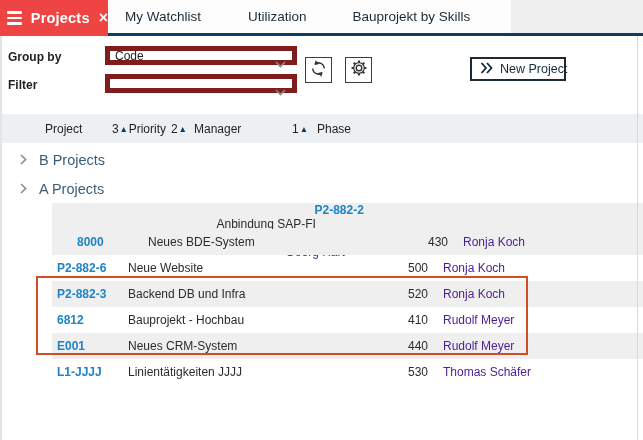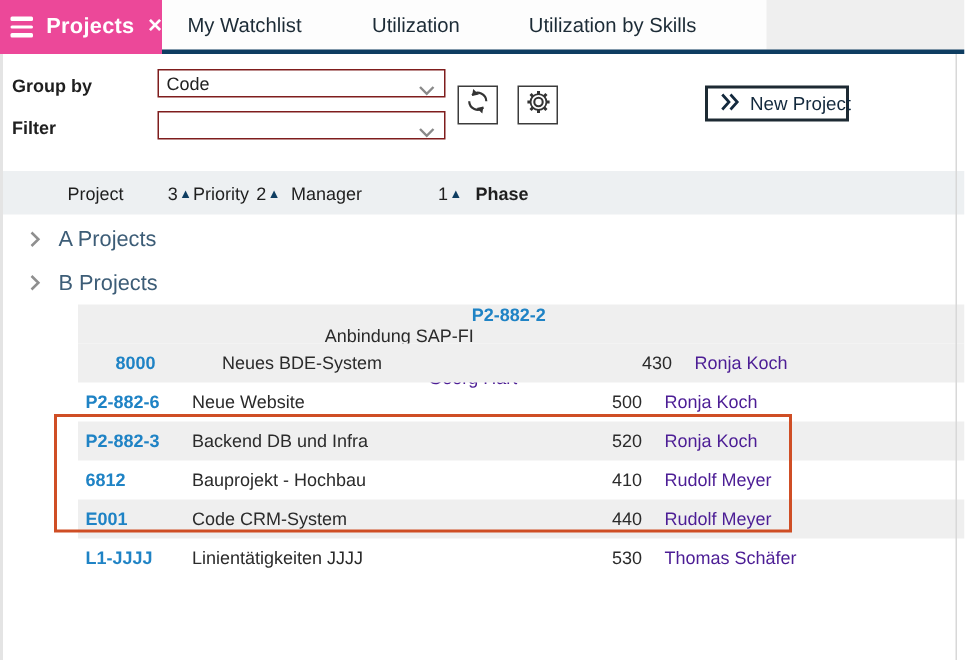--- a/index.html
+++ b/index.html
@@ -6,40 +6,40 @@
   body{
     width:643px;height:440px;overflow:hidden;position:relative;
     font-family:"Liberation Sans",sans-serif;background:#fff;
     -webkit-font-smoothing:antialiased;
   }
   
   .tabbar{position:relative;height:36px;background:#efefef;}
   .tabbar .white-zone{position:absolute;left:0;top:0;width:511px;height:33px;background:#fdfdfd;}
   .tabbar .navy-underline{position:absolute;left:0;bottom:0;width:100%;height:3px;background:#0e3d61;}
   .active-tab{
-    position:absolute;left:0;top:0;width:108px;height:36px;background:#ec4899;
+    position:absolute;left:0;top:0;width:108px;height:36px;background:#ef4444;
     color:#fff;display:flex;align-items:center;box-sizing:border-box;padding-left:7px;z-index:2;
   }
   .hamburger{display:flex;flex-direction:column;gap:3px;width:17px;cursor:pointer;}
   .hamburger span{display:block;height:2.4px;background:#fff;border-radius:1px;}
   .active-tab .t-label{margin-left:9px;font-size:14.5px;font-weight:700;letter-spacing:.2px;}
   .active-tab .t-close{margin-left:9px;font-size:16px;font-weight:700;line-height:1;cursor:pointer;}
   .tab-items{position:absolute;left:117px;top:0;height:33px;display:flex;align-items:center;z-index:1;}
   .tab{font-size:13.5px;color:#1c2b36;cursor:pointer;white-space:nowrap;}
   .tab.t1{margin-left:8px;}
   .tab.t2{margin-left:47px;}
   .tab.t3{margin-left:46px;}
   
   .toolbar{position:relative;height:78px;background:#fff;}
   .tb-label{position:absolute;font-size:12px;font-weight:700;color:#1f1f1f;}
   .lbl-groupby{left:8px;top:14px;}
   .lbl-filter{left:8px;top:42px;}
   .fake-select{
     position:absolute;left:105px;width:192px;height:19px;box-sizing:border-box;
-    border:1px solid #7f1d1d;background:#fff;display:flex;align-items:center;
+    border:5px solid #7f1d1d;background:#fff;display:flex;align-items:center;
     font-size:12px;color:#222;padding-left:5px;cursor:pointer;
   }
   .sel-groupby{top:10px;}
   .sel-filter{top:38px;}
   .fake-select .sel-caret{position:absolute;right:6px;top:6px;}
   .icon-btn{
     position:absolute;top:21px;width:27px;height:26px;box-sizing:border-box;
     border:1px solid #3c3c3c;background:#fff;display:flex;align-items:center;justify-content:center;cursor:pointer;
   }
   .btn-refresh{left:305px;}
@@ -57,21 +57,21 @@
   .h-sp{width:45px;}
   .h-project{width:65px;}
   .h-sort{width:18px;text-align:right;white-space:nowrap;cursor:pointer;}
   .h-sort i{font-style:normal;color:#1f1f1f;}
   .h-sort b{color:#0e3d61;font-size:8.5px;font-weight:400;position:relative;top:-1px;margin-left:1px;}
   .h-name{width:259px;}
   .h-prio{width:38px;text-align:right;}
   .h-sort.after-prio{margin-left:3px;}
   .h-mgr{margin-left:7px;width:98px;}
   .h-sort.after-mgr{width:16px;}
-  .h-phase{margin-left:9px;font-weight:bold;}
+  .h-phase{margin-left:9px;}
   .h-label{cursor:pointer;}
   
   .tbody{padding-top:2px;}
   .grow{display:flex;align-items:center;height:29px;cursor:pointer;}
   .gchev{width:11px;margin-left:20px;display:flex;align-items:center;}
   .glabel{margin-left:8px;font-size:14.5px;color:#3d5d77;}
   .prow{display:flex;height:26px;font-size:12px;cursor:pointer;}
   .indent{width:52px;position:relative;background:#fff;}
   .indent .tchev{position:absolute;right:2px;top:8px;}
   .rowbg{flex:1;display:flex;align-items:center;}
@@ -98,21 +98,21 @@
         <span></span>
         <span></span>
         <span></span>
       </span>
     <span class="t-label">Projects</span>
     <span class="t-close">×</span>
   </div>
   <div class="tab-items">
     <span class="tab t1">My Watchlist</span>
     <span class="tab t2">Utilization</span>
-    <span class="tab t3">Utilization by Skills</span>
+    <span class="tab t3">Bauprojekt by Skills</span>
   </div>
   <div class="navy-underline"></div>
 </div>
 
 <div class="toolbar">
   <span class="tb-label lbl-groupby">Group by</span>
   <div class="fake-select sel-groupby">
     <span>Code</span>
     <span class="sel-caret">
       <svg width="11" height="7" viewBox="0 0 11 7" fill="none" stroke="#8a8a8a" stroke-width="1.6">
@@ -180,29 +180,29 @@
   <span class="h-label h-phase">Phase</span>
 </div>
 
 <div class="tbody">
     <div class="grow">
       <span class="gchev">
         <svg width="7" height="11" viewBox="0 0 7 11" fill="none" stroke="#8f8f8f" stroke-width="1.7">
           <path d="M1 1 L5.6 5.5 L1 10"></path>
         </svg>
       </span>
-      <span class="glabel">A Projects</span>
+      <span class="glabel">B Projects</span>
     </div>
     <div class="grow">
       <span class="gchev">
         <svg width="7" height="11" viewBox="0 0 7 11" fill="none" stroke="#8f8f8f" stroke-width="1.7">
           <path d="M1 1 L5.6 5.5 L1 10"></path>
         </svg>
       </span>
-      <span class="glabel">B Projects</span>
+      <span class="glabel">A Projects</span>
     </div>
     <div class="prow">
       <div class="indent"></div>
       <div class="rowbg" style="background: rgb(239, 239, 239); flex-direction: column;">
         <span class="c-code">P2-882-2</span>
         <span class="c-name">Anbindung SAP-FI</span>
         <span class="c-prio">510</span>
         <span class="c-mgr">Georg Hart</span>
         <span class="c-phase"></span>
       </div>
@@ -244,21 +244,21 @@
         <span class="c-name">Bauprojekt - Hochbau</span>
         <span class="c-prio">410</span>
         <span class="c-mgr">Rudolf Meyer</span>
         <span class="c-phase"></span>
       </div>
     </div>
     <div class="prow">
       <div class="indent"></div>
       <div class="rowbg" style="background: rgb(239, 239, 239);">
         <span class="c-code">E001</span>
-        <span class="c-name">Code CRM-System</span>
+        <span class="c-name">Neues CRM-System</span>
         <span class="c-prio">440</span>
         <span class="c-mgr">Rudolf Meyer</span>
         <span class="c-phase"></span>
       </div>
     </div>
     <div class="prow">
       <div class="indent"></div>
       <div class="rowbg">
         <span class="c-code">L1-JJJJ</span>
         <span class="c-name">Linientätigkeiten JJJJ</span>

